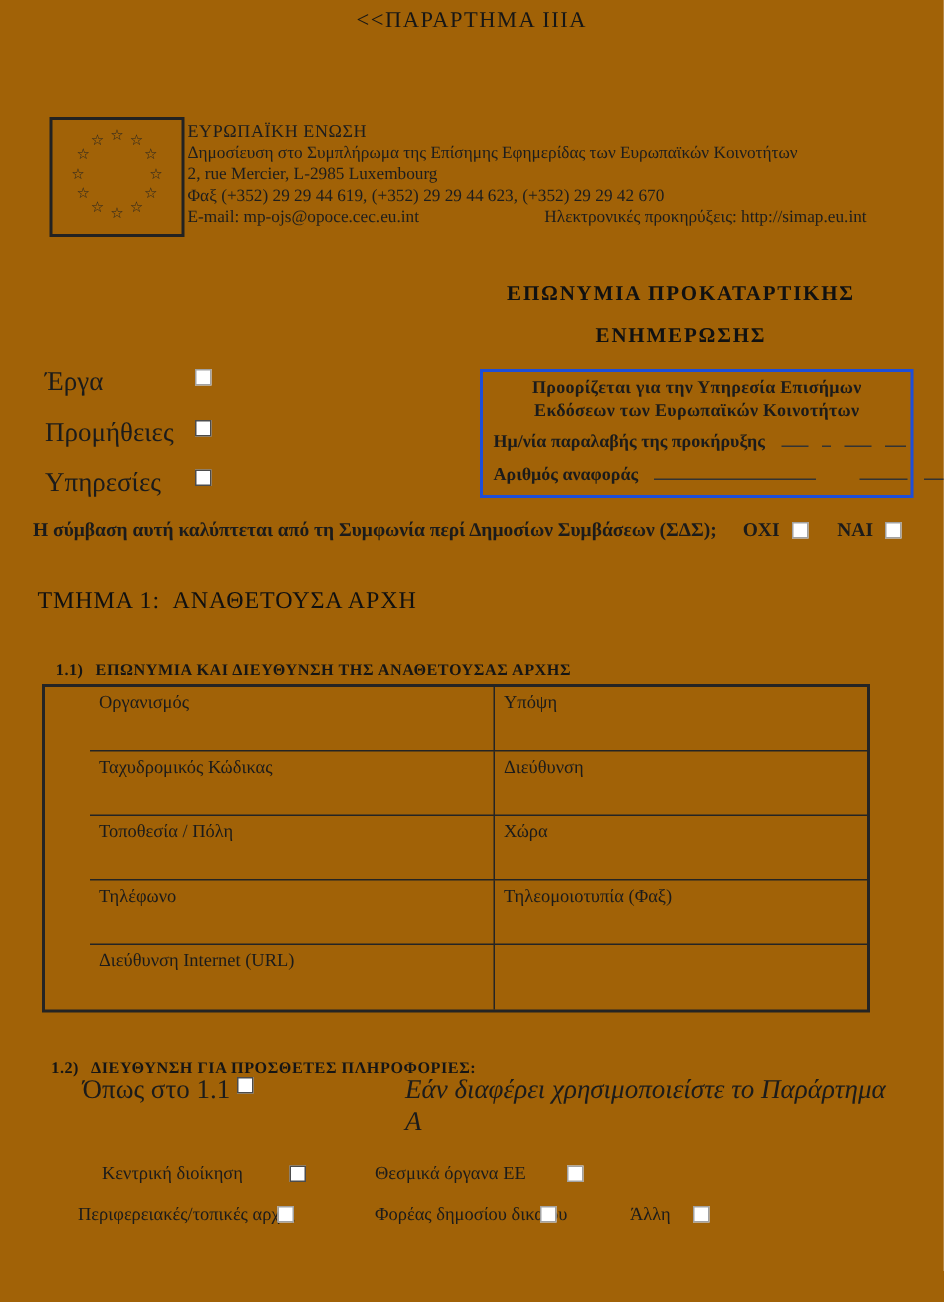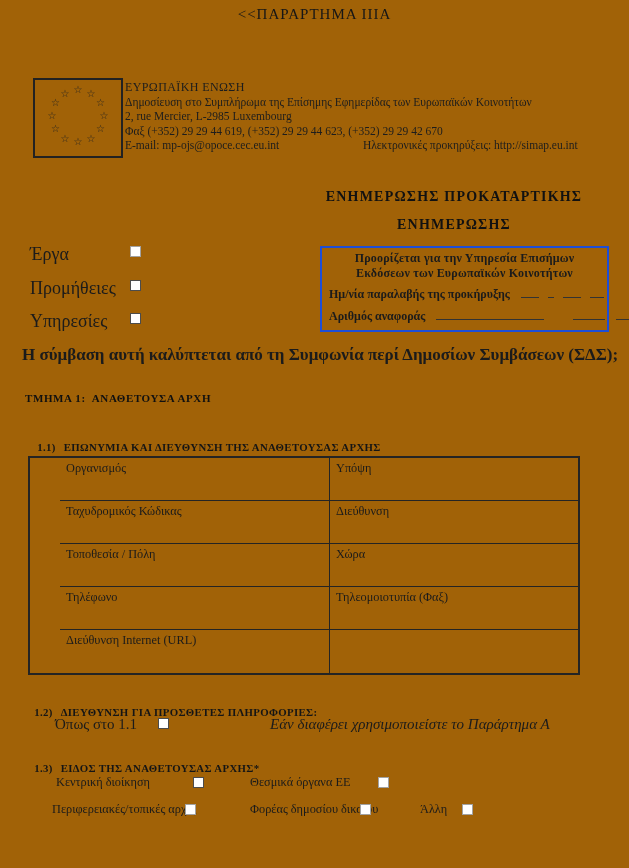--- a/index.html
+++ b/index.html
@@ -36,40 +36,40 @@
   .ct-row { left:30px; width:160px; height:16px; font-size:18px; }
   .ct-row .cb { position:absolute; left:100px; top:2px; }
 
   
   .office-box { left:320px; top:246px; width:289px; height:86px; border:2px solid #1d4ed8;
     padding:3px 7px; box-sizing:border-box; font-size:12px; }
   .office-box .c { text-align:center; font-weight:700; line-height:15px; letter-spacing:.2px; }
   .office-box .frow { margin-top:5px; font-weight:700; white-space:nowrap; }
   .blank { display:inline-block; border-bottom:1px solid #333; height:11px; vertical-align:baseline; }
 
-  .gpa { left:22px; top:345px; width:596px; font-size:17px; font-weight:700; white-space:nowrap; }
+  .gpa { left:22px; top:345px; width:596px; font-size:13px; font-weight:700; white-space:nowrap; }
   .gpa .cb { margin:0 2px 2px 5px; }
   .gpa .opt { margin-left:14px; }
 
-  .tmima { left:25px; top:392px; font-size:11px; font-weight:700; letter-spacing:.6px; white-space:pre-wrap; color:#101010; }
+  .tmima { left:25px; top:392px; font-size:16px; font-weight:400; letter-spacing:.6px; white-space:pre-wrap; color:#101010; }
   .subhead { font-size:10.8px; font-weight:700; letter-spacing:.35px; color:#151515; white-space:pre-wrap; }
   .subhead .num { margin-right:8px; }
   .s11 { left:25px; top:429px; }
 
   
   .addr-table { left:28px; top:456px; width:552px; height:219px;
     display:grid; grid-template-columns:270px 1fr; grid-template-rows:repeat(5,1fr);
     border:2px solid #242424; box-sizing:border-box;padding-left:30px; }
   .addr-table .cell { border-right:1px solid #242424; border-bottom:1px solid #242424;
     padding:3px 6px; font-size:12.3px; box-sizing:border-box; }
   .addr-table .cell:nth-child(even) { border-right:none; }
   .addr-table .cell:nth-child(9), .addr-table .cell:nth-child(10) { border-bottom:none; }
 
   .s12-head { left:22px; top:694px; }
-  .s12-row { left:55px; top:716px; width:540px; font-size:15px; height:18px; }
+  .s12-row { left:55px; top:716px; width:540px; font-size:18px; height:18px; }
   .s12-row .cb { position:absolute; left:103px; top:2px; }
   .s12-note { position:absolute; left:215px; top:0; font-style:italic; }
 
   .s13-head { left:22px; top:750px; }
   .opt-row { left:52px; top:0; width:560px; height:16px; font-size:12.3px; }
   .opt-row .lbl { position:absolute; top:0; }
   .opt-row .cb { position:absolute; top:2px; }
 </style>
 </head>
 <body>
@@ -102,21 +102,21 @@
     <div>Δημοσίευση στο Συμπλήρωμα της Επίσημης Εφημερίδας των Ευρωπαϊκών Κοινοτήτων</div>
     <div>2, rue Mercier,  L-2985 Luxembourg</div>
     <div>Φαξ (+352) 29 29 44 619, (+352) 29 29 44 623, (+352) 29 29 42 670</div>
     <div class="email-row">
       <span class="mailpart">E-mail: mp-ojs@opoce.cec.eu.int</span>
       <span>Ηλεκτρονικές προκηρύξεις: http://simap.eu.int</span>
     </div>
   </div>
 
   <div class="abs notice-title">
-    <div>ΕΝΗΜΕΡΩΣΗΣ ΠΡΟΚΑΤΑΡΤΙΚΗΣ</div>
+    <div>ΕΠΩΝΥΜΙΑ ΠΡΟΚΑΤΑΡΤΙΚΗΣ</div>
     <div>ΕΝΗΜΕΡΩΣΗΣ</div>
   </div>
 
   <div class="abs ct-row" style="top:244px;">
     <span>Έργα</span>
     <span class="cb faint"></span>
   </div>
   <div class="abs ct-row" style="top:278px;">
     <span>Προμήθειες</span>
     <span class="cb"></span>
@@ -172,26 +172,23 @@
 
   <div class="abs subhead s12-head">
     <span class="num">1.2)</span><span>ΔΙΕΥΘΥΝΣΗ ΓΙΑ ΠΡΟΣΘΕΤΕΣ ΠΛΗΡΟΦΟΡΙΕΣ:</span>
   </div>
   <div class="abs s12-row">
     <span>Όπως στο 1.1</span>
     <span class="cb"></span>
     <span class="s12-note">Εάν διαφέρει χρησιμοποιείστε το Παράρτημα Α</span>
   </div>
 
-  <div class="abs subhead s13-head">
-    <span class="num">1.3)</span><span>ΕΙΔΟΣ ΤΗΣ ΑΝΑΘΕΤΟΥΣΑΣ ΑΡΧΗΣ*</span>
-  </div>
 
   <div class="abs opt-row" style="top:775px;">
-    <span class="lbl" style="left:4px;">Κεντρική διοίκηση</span>
+    <span class="lbl" style="left:16px;">Κεντρική διοίκηση</span>
     <span class="cb" style="left:141px;"></span>
     <span class="lbl" style="left:198px;">Θεσμικά όργανα ΕΕ</span>
     <span class="cb faint" style="left:326px;"></span>
   </div>
   <div class="abs opt-row" style="top:802px;">
     <span class="lbl" style="left:0;">Περιφερειακές/τοπικές αρχές</span>
     <span class="cb faint" style="left:133px;"></span>
     <span class="lbl" style="left:198px;">Φορέας δημοσίου δικαίου</span>
     <span class="cb faint" style="left:308px;"></span>
     <span class="lbl" style="left:368px;">Άλλη</span>

